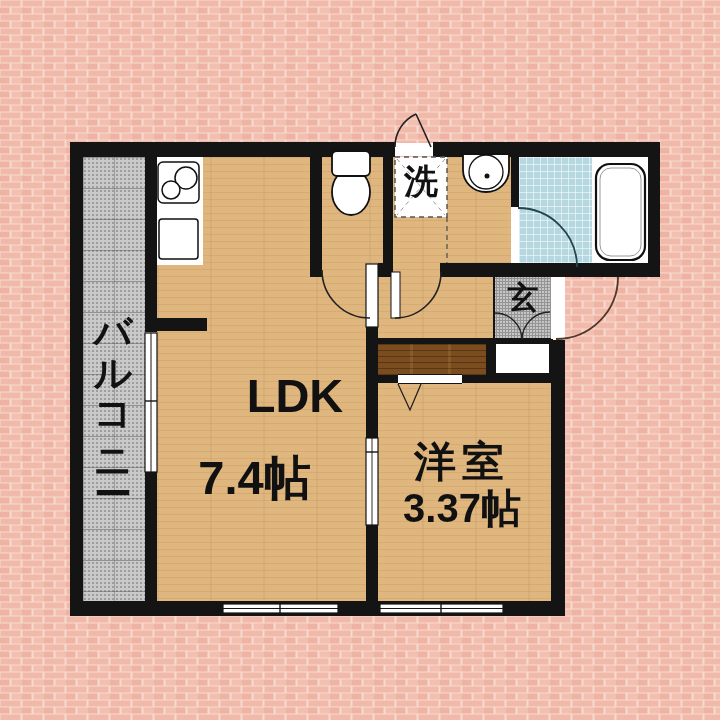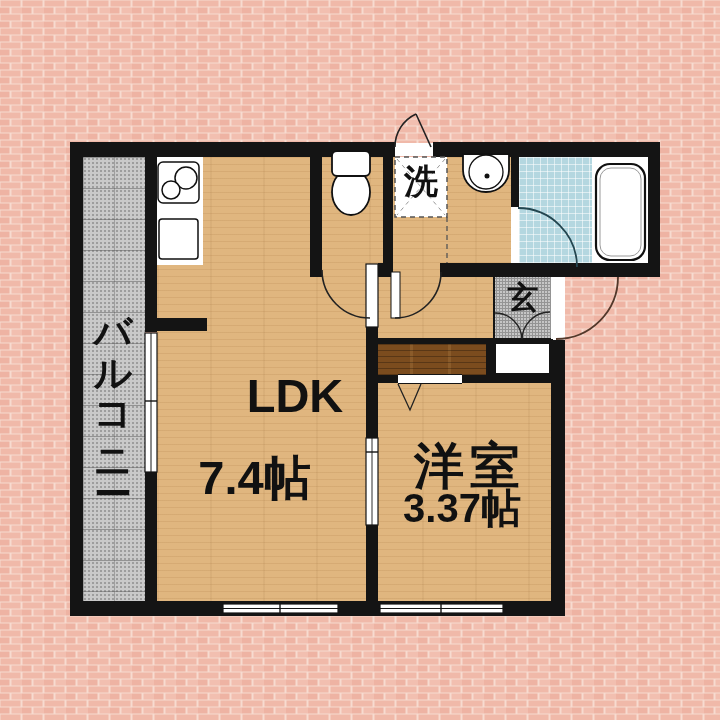--- a/index.html
+++ b/index.html
@@ -162,18 +162,18 @@
       <rect x="596" y="164" width="49" height="96" rx="14" fill="#fff" stroke="#111" stroke-width="2.2"></rect>
       <rect x="600" y="168" width="41" height="88" rx="11" fill="none" stroke="#999" stroke-width="1"></rect>
     </g>
 
     <line x1="493" y1="340" x2="553" y2="340" stroke="#141414" stroke-width="2"></line>
   </svg>
 
   <div class="label" style="left:88px;top:252px;width:44px;height:260px;font-size:38px;writing-mode:vertical-rl;text-orientation:upright;letter-spacing:3px;">バルコニー</div>
   <div class="label" style="left:157px;top:372px;width:210px;font-size:47px;margin-left:33px;">LDK</div>
   <div class="label" style="left:157px;top:426px;width:195px;font-size:47px;margin-top:28px;">7.4帖</div>
-  <div class="label" style="left:386px;top:441px;width:168px;font-size:50px;letter-spacing:6px;">洋室</div>
+  <div class="label" style="left:378px;top:441px;width:168px;font-size:42px;letter-spacing:6px;">洋室</div>
   <div class="label" style="left:378px;top:488px;width:168px;font-size:40px;">3.37帖</div>
   <div class="label" style="left:496px;top:282px;width:54px;font-size:31px;">玄</div>
   <div class="label" style="left:396px;top:164px;width:50px;font-size:34px;">洗</div>
 
 </div>
 
 </body></html>

